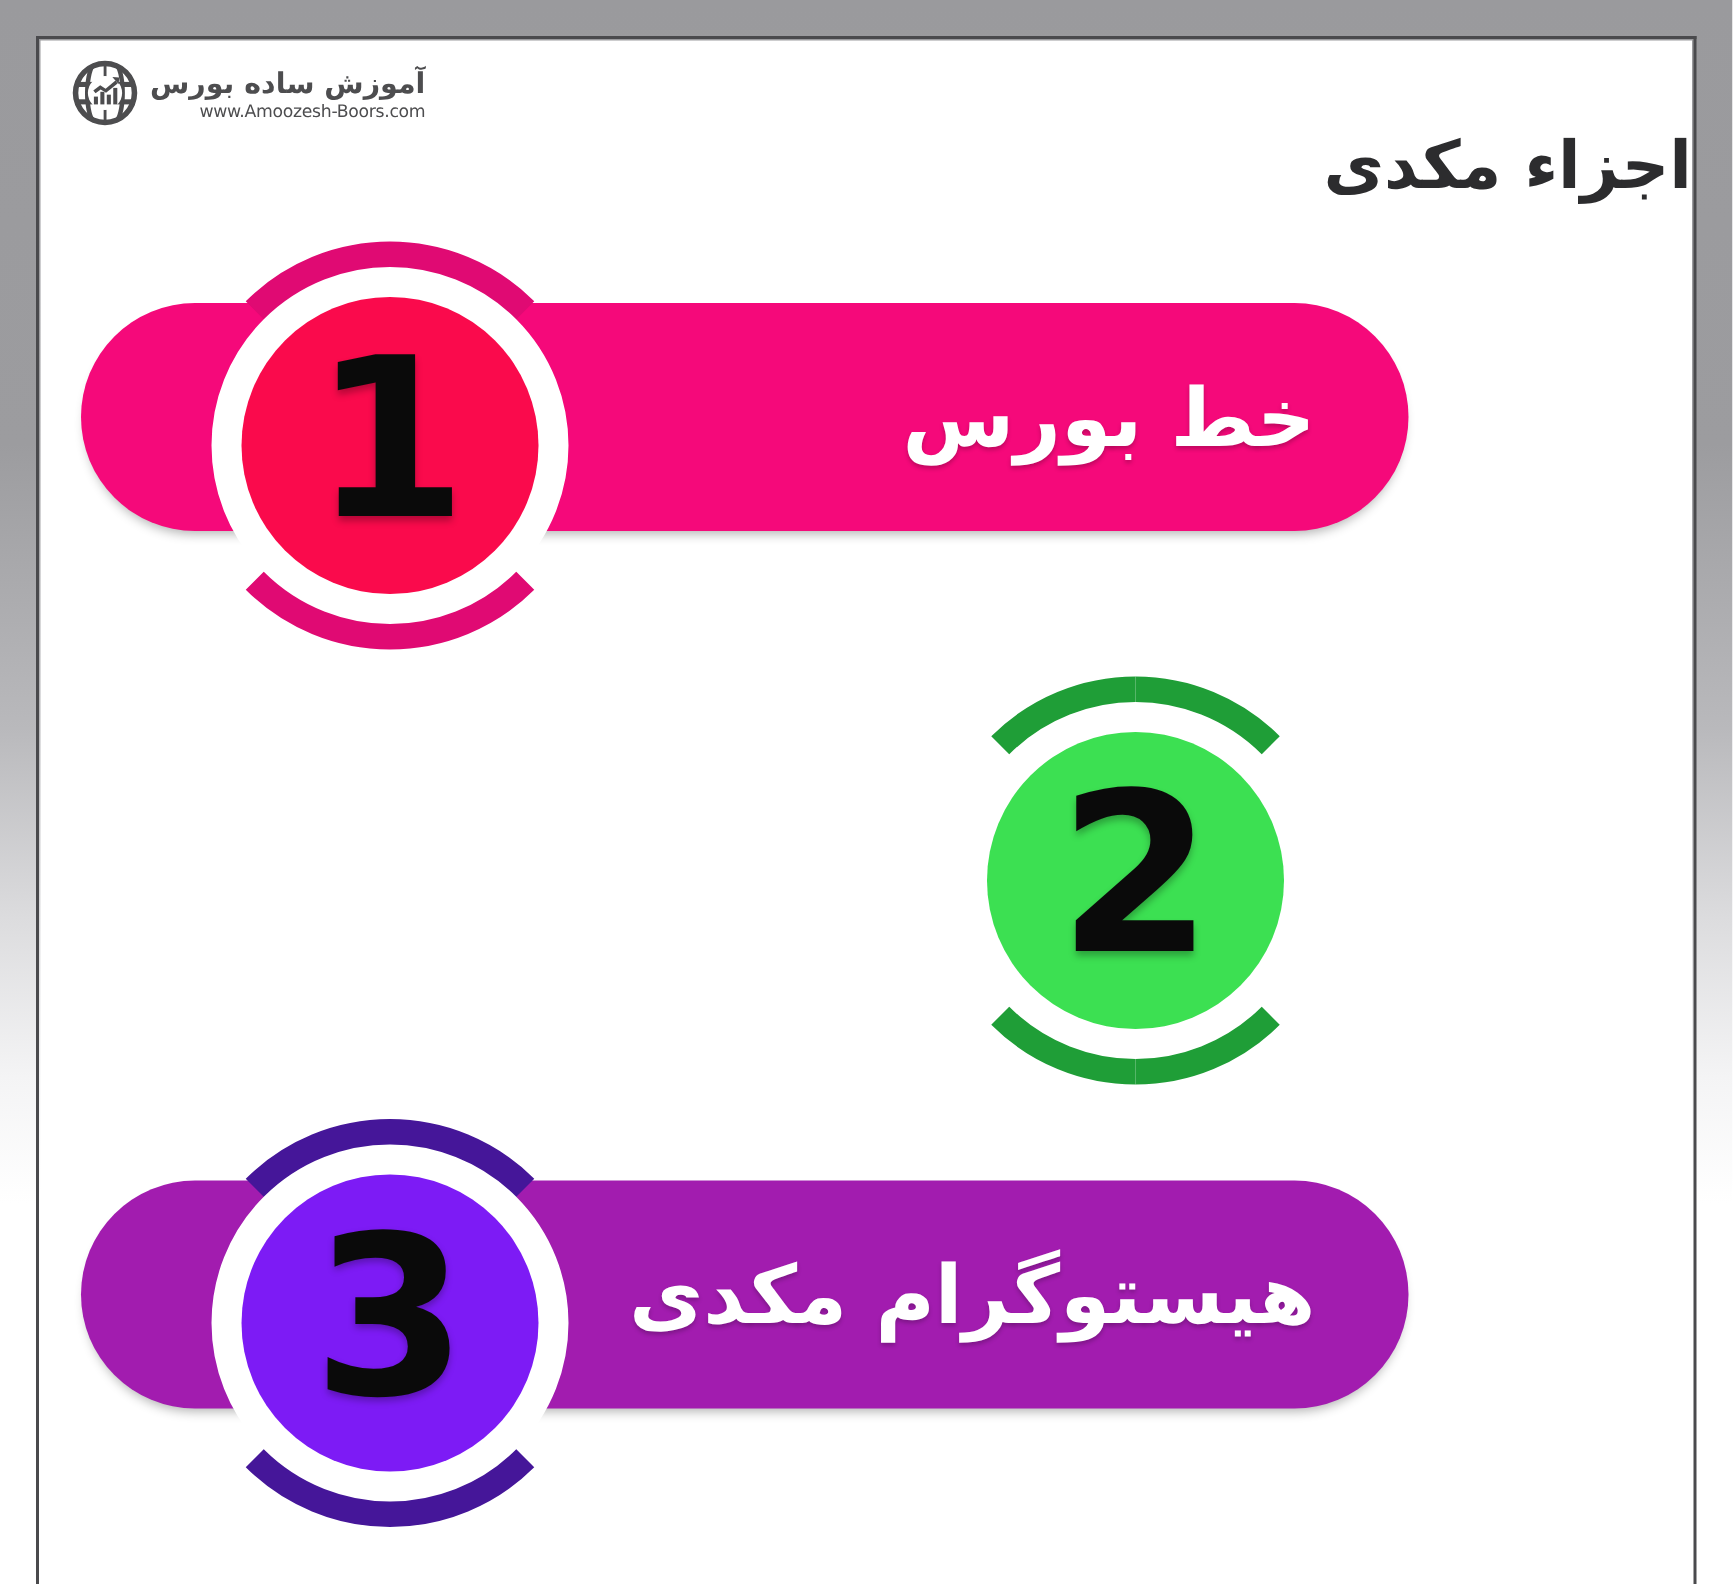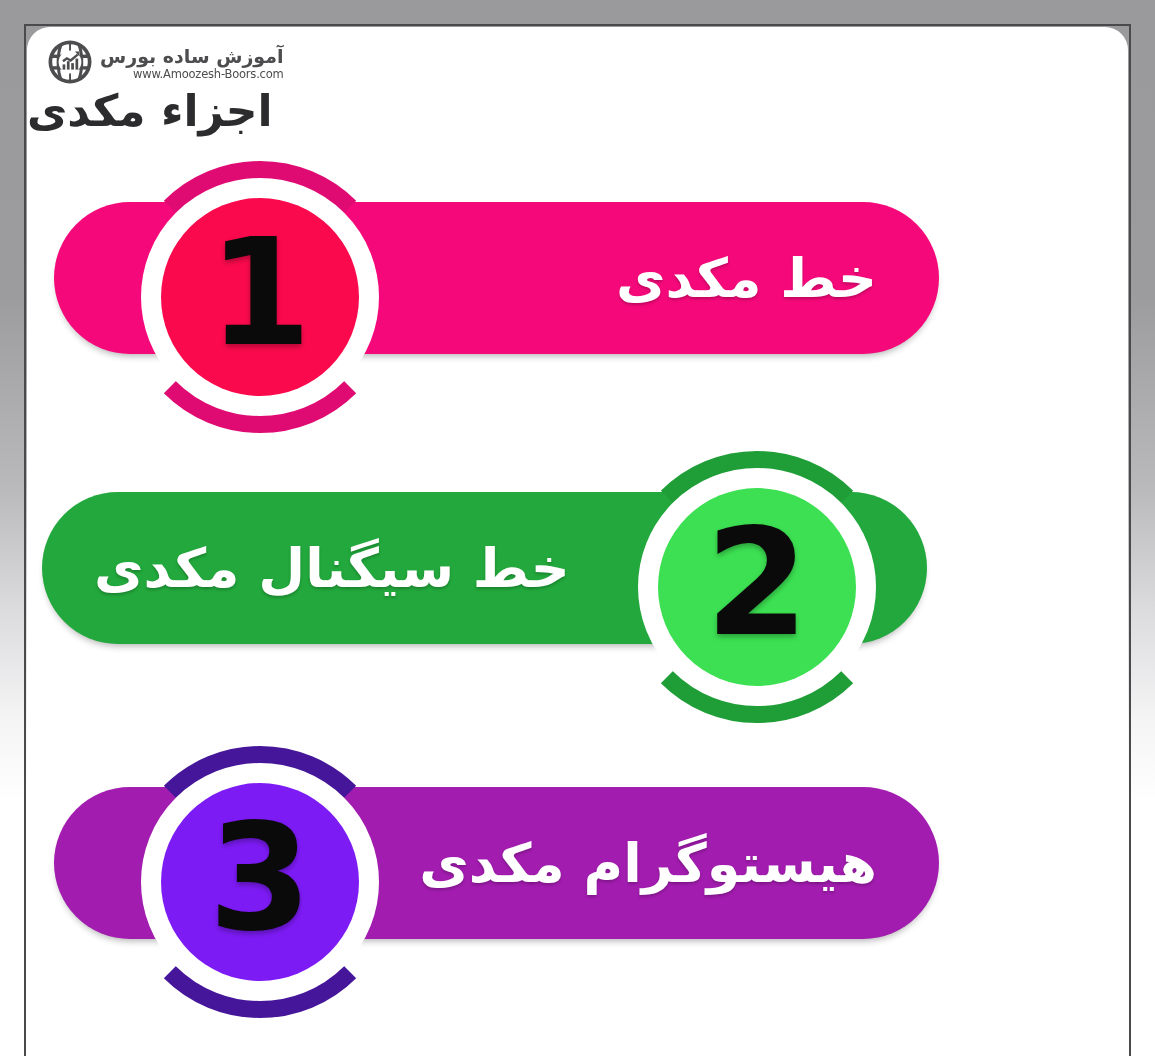--- a/index.html
+++ b/index.html
@@ -42,21 +42,20 @@
   }
 
   
   #canvas {
     position: absolute;
     left: 27px;
     top: 27px;
     width: 1101px;
     height: 1029px;
     background: #ffffff;
-    border-radius: 23px;
   }
 
   
   #logo {
     position: absolute;
     left: 20px;
     top: 12px;
     display: flex;
     align-items: center;
     gap: 7px;
@@ -84,21 +83,21 @@
     margin-top: 3px;
     white-space: nowrap;
   }
 
   
   #heading {
     position: absolute;
     top: 58px;
     left: 0;
     width: 1101px;
-    text-align: left;
+    text-align: right;
     font-size: 44px;
     font-weight: 700;
     color: #2c2c2e;
     direction: rtl;
     letter-spacing: 0px;
   }
 
   
   .row {
     position: absolute;
@@ -213,44 +212,41 @@
       <span id="logo-text-block">
         <span id="logo-title">آموزش ساده بورس</span>
         <span id="logo-url">www.Amoozesh-Boors.com</span>
       </span>
     </div>
 
     <div id="heading">اجزاء مکدی</div>
 
     <div class="row" id="row-1">
       <div class="bar left-badge" style="background:#f5097a">
-        <span class="bar-label">خط مکدی</span>
+        <span class="bar-label">خط بورس</span>
       </div>
       <div class="badge at-left">
         <svg width="290" height="290" viewBox="0 0 290 290">
 
           <g fill="none" stroke="#e00a73" stroke-width="20" stroke-linecap="butt">
             <path d="M 145 19 A 126 126 0 0 1 234.1 55.9"></path>
             <path d="M 234.1 234.1 A 126 126 0 0 1 145 271"></path>
             <path d="M 145 271 A 126 126 0 0 1 55.9 234.1"></path>
             <path d="M 55.9 55.9 A 126 126 0 0 1 145 19"></path>
           </g>
 
           <circle cx="145" cy="145" r="108" fill="none" stroke="#ffffff" stroke-width="22"></circle>
 
           <circle cx="145" cy="145" r="99" fill="#fa0a4c"></circle>
         </svg>
         <span class="badge-number">1</span>
       </div>
     </div>
 
     <div class="row" id="row-2">
-      <div class="bar right-badge" style="background:#22a83c">
-        <span class="bar-label">خط سیگنال مکدی</span>
-      </div>
       <div class="badge at-right">
         <svg width="290" height="290" viewBox="0 0 290 290">
           <g fill="none" stroke="#1f9e37" stroke-width="20" stroke-linecap="butt">
             <path d="M 145 19 A 126 126 0 0 1 234.1 55.9"></path>
             <path d="M 234.1 234.1 A 126 126 0 0 1 145 271"></path>
             <path d="M 145 271 A 126 126 0 0 1 55.9 234.1"></path>
             <path d="M 55.9 55.9 A 126 126 0 0 1 145 19"></path>
           </g>
           <circle cx="145" cy="145" r="108" fill="none" stroke="#ffffff" stroke-width="22"></circle>
           <circle cx="145" cy="145" r="99" fill="#3ce052"></circle>

